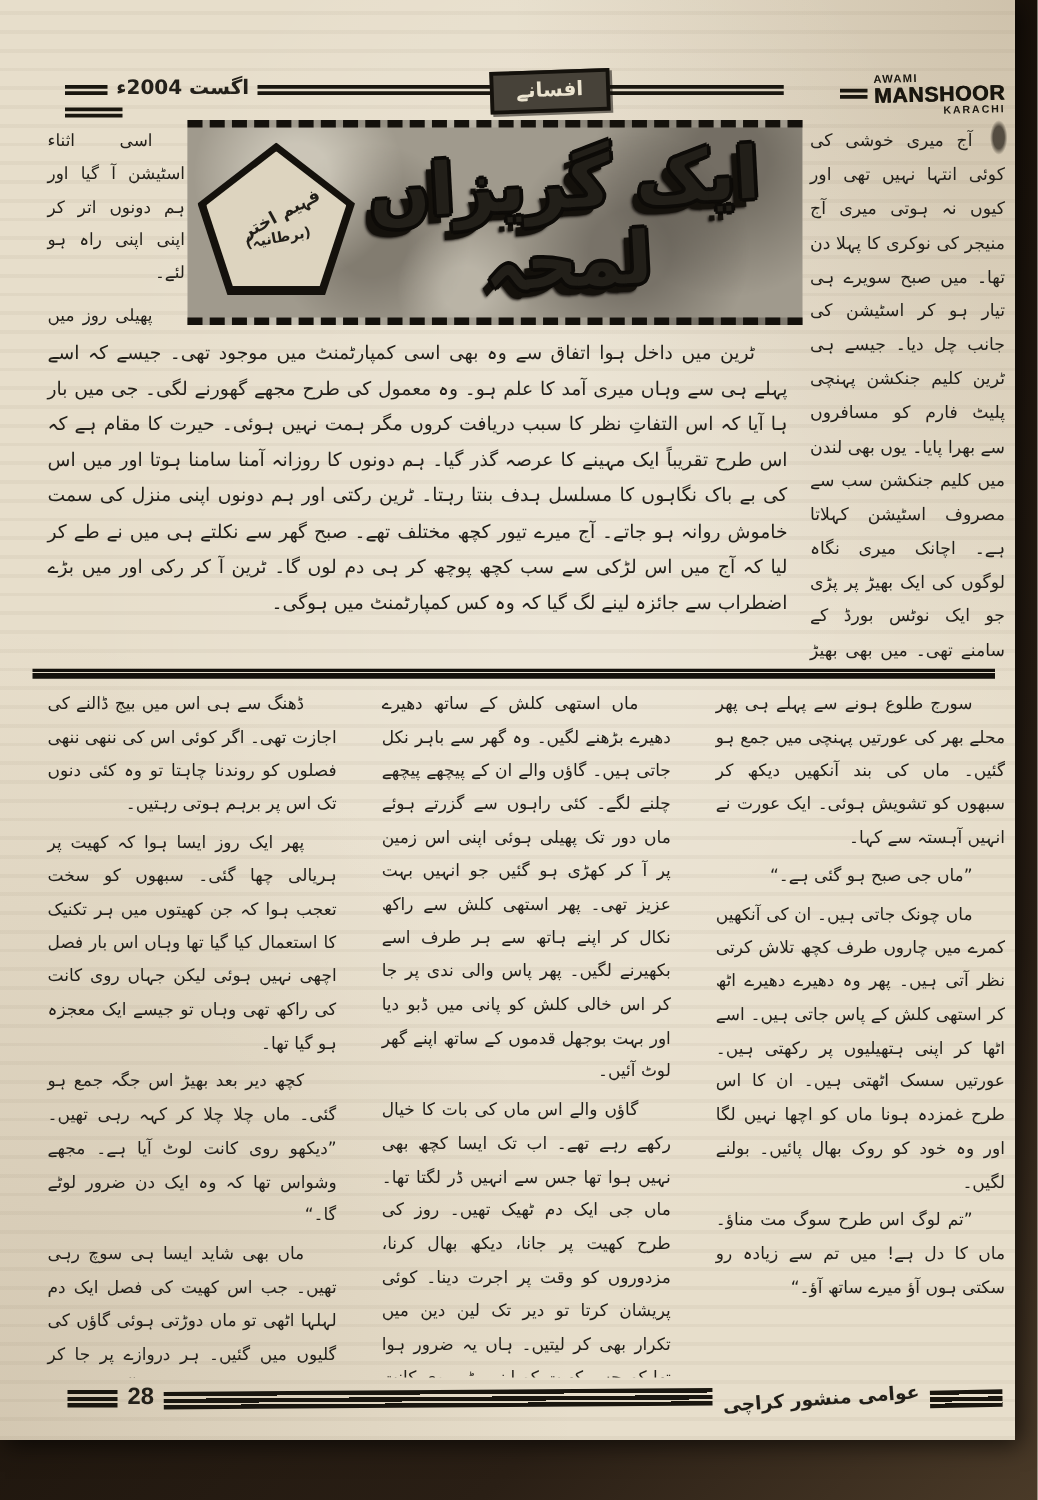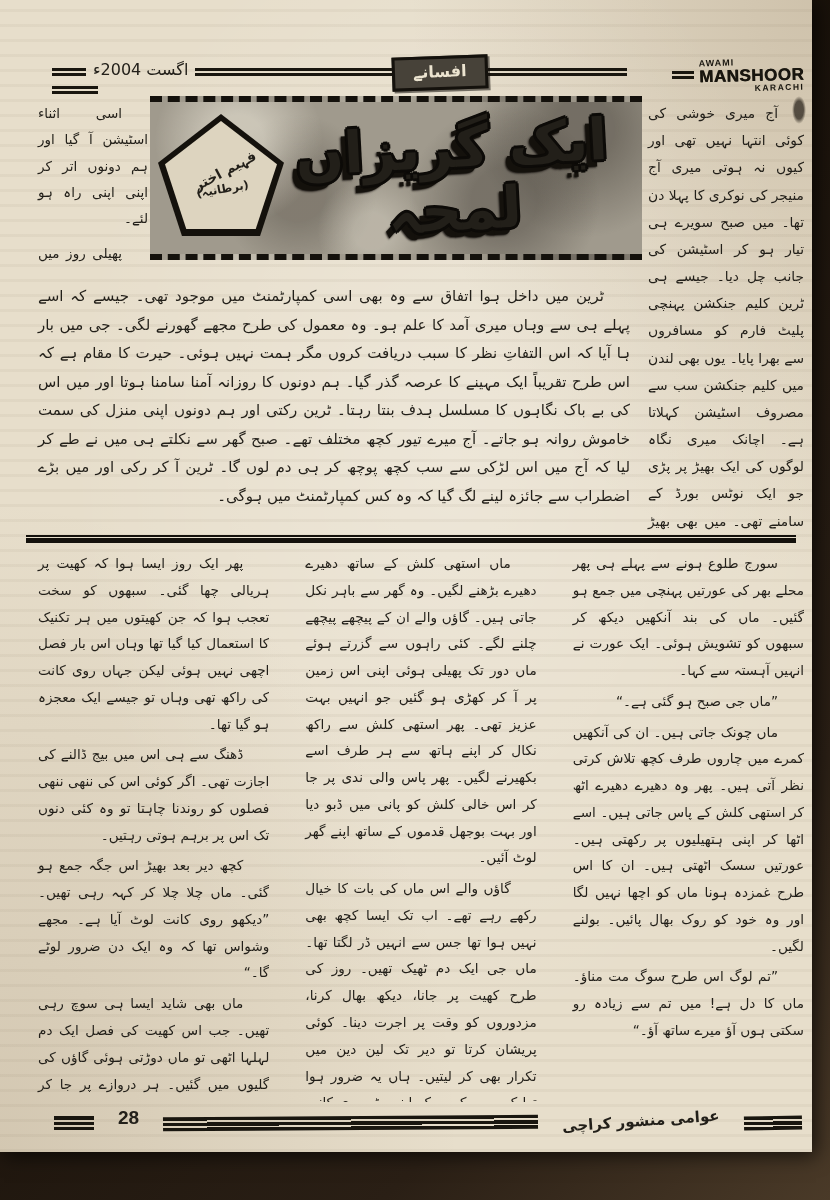--- a/index.html
+++ b/index.html
@@ -21,21 +21,21 @@
   }
   .page::before{ 
     content:"";position:absolute;inset:0;pointer-events:none;
     background:repeating-linear-gradient(0deg, rgba(110,95,70,.06) 0 3px, transparent 3px 15px);
   }
   
   .dbl-line{height:8px;border-top:3px solid #19160f;border-bottom:3px solid #19160f;box-sizing:border-box;}
   .date-row{position:absolute;left:52px;top:62px;width:575px;display:flex;align-items:center;gap:7px;}
   .date-row .lead{width:34px;}
   .date-row .tail{flex:1;}
-  .date-text{font-size:16px;font-weight:normal;direction:rtl;white-space:nowrap;transform:translateY(-2px);}
+  .date-text{font-size:16px;font-weight:bold;direction:rtl;white-space:nowrap;transform:translateY(-2px);}
   .date-under{position:absolute;left:52px;top:86px;width:46px;}
   .section-box{
     position:absolute;left:392px;top:56px;z-index:5;
     background:#474239;color:#ece4d0;border:3px solid #14110c;
     padding:3px 18px 6px 18px;font-size:16px;font-weight:bold;direction:rtl;
     transform:rotate(-2deg);box-shadow:2px 2px 0 rgba(20,17,12,.55);
   }
   .logo{position:absolute;right:8px;top:58px;display:flex;align-items:center;gap:5px;}
   .logo .lines{width:22px;}
   .logo-text{font-family:"Liberation Sans",sans-serif;line-height:1;color:#19160f;transform:rotate(-1.5deg);}
@@ -76,32 +76,32 @@
     display:flex;flex-direction:column;align-items:center;justify-content:center;
   }
   .author-name{direction:rtl;font-size:14px;font-weight:bold;transform:rotate(-28deg) translate(2px,4px);white-space:nowrap;}
   .author-country{direction:rtl;font-size:11.5px;font-weight:bold;transform:rotate(-10deg) translateY(6px);white-space:nowrap;}
   
   .urdu{direction:rtl;font-family:"DejaVu Sans",sans-serif;color:#221f19;}
   .urdu p{margin:0 0 4px 12px;text-align:justify;text-indent:26px;}
   .col-left-top{position:absolute;left:26px;top:100px;width:122px;height:166px;font-size:13.5px;line-height:1.95;overflow:hidden;}
   .col-left-top p:last-child{margin-top:8px;}
   .col-right-top{position:absolute;right:8px;top:100px;width:168px;height:432px;font-size:13.8px;line-height:1.97;overflow:hidden;}
-  .wide-block{position:absolute;left:26px;top:282px;width:604px;height:264px;font-size:15px;line-height:1.9;overflow:hidden;}
+  .wide-block{position:absolute;left:26px;top:268px;width:604px;height:264px;font-size:15px;line-height:1.9;overflow:hidden;}
   .divider{position:absolute;left:26px;top:535px;width:770px;height:8px;
     background:linear-gradient(to bottom,#14110c 0 2.5px,transparent 2.5px 3.5px,#14110c 3.5px 8px);}
   .lower-cols{
     position:absolute;left:26px;top:550px;width:778px;height:552px;
     display:flex;direction:rtl;gap:24px;
   }
   .lower-col{flex:1;font-size:13.6px;line-height:1.97;overflow:hidden;}
   
   .triple-line{height:14px;
     background:linear-gradient(to bottom,#19160f 0 3.5px,transparent 3.5px 5.5px,#19160f 5.5px 9px,transparent 9px 10.5px,#19160f 10.5px 14px);}
-  .footer{position:absolute;left:54px;top:1108px;width:748px;display:flex;align-items:flex-end;gap:24px;}
+  .footer{position:absolute;left:54px;top:1108px;width:748px;display:flex;align-items:center;gap:8px;}
   .footer .l1{width:40px;}
   .footer .l2{flex:1;transform:rotate(-.4deg);}
   .footer .l3{width:58px;transform:rotate(-1deg);}
   .page-num{font-family:"Liberation Sans",sans-serif;font-size:19px;font-weight:900;transform:translateY(-1px);}
   .footer-mag{direction:rtl;font-size:15px;font-weight:bold;white-space:nowrap;transform:rotate(-4deg);}
   .corner-smudge{position:absolute;right:6px;top:96px;width:14px;height:28px;background:radial-gradient(ellipse,#2a241c 0 45%,transparent 70%);opacity:.75;}
 </style>
 </head>
 <body>
 
@@ -156,22 +156,22 @@
       <p>سورج طلوع ہونے سے پہلے ہی پھر محلے بھر کی عورتیں پہنچی میں جمع ہو گئیں۔ ماں کی بند آنکھیں دیکھ کر سبھوں کو تشویش ہوئی۔ ایک عورت نے انہیں آہستہ سے کہا۔</p>
       <p>”ماں جی صبح ہو گئی ہے۔“</p>
       <p>ماں چونک جاتی ہیں۔ ان کی آنکھیں کمرے میں چاروں طرف کچھ تلاش کرتی نظر آتی ہیں۔ پھر وہ دھیرے دھیرے اٹھ کر استھی کلش کے پاس جاتی ہیں۔ اسے اٹھا کر اپنی ہتھیلیوں پر رکھتی ہیں۔ عورتیں سسک اٹھتی ہیں۔ ان کا اس طرح غمزدہ ہونا ماں کو اچھا نہیں لگا اور وہ خود کو روک بھال پائیں۔ بولنے لگیں۔</p>
       <p>”تم لوگ اس طرح سوگ مت مناؤ۔ ماں کا دل ہے! میں تم سے زیادہ رو سکتی ہوں آؤ میرے ساتھ آؤ۔“</p>
     </div>
     <div class="lower-col urdu">
       <p>ماں استھی کلش کے ساتھ دھیرے دھیرے بڑھنے لگیں۔ وہ گھر سے باہر نکل جاتی ہیں۔ گاؤں والے ان کے پیچھے پیچھے چلنے لگے۔ کئی راہوں سے گزرتے ہوئے ماں دور تک پھیلی ہوئی اپنی اس زمین پر آ کر کھڑی ہو گئیں جو انہیں بہت عزیز تھی۔ پھر استھی کلش سے راکھ نکال کر اپنے ہاتھ سے ہر طرف اسے بکھیرنے لگیں۔ پھر پاس والی ندی پر جا کر اس خالی کلش کو پانی میں ڈبو دیا اور بہت بوجھل قدموں کے ساتھ اپنے گھر لوٹ آئیں۔</p>
       <p>گاؤں والے اس ماں کی بات کا خیال رکھے رہے تھے۔ اب تک ایسا کچھ بھی نہیں ہوا تھا جس سے انہیں ڈر لگتا تھا۔ ماں جی ایک دم ٹھیک تھیں۔ روز کی طرح کھیت پر جانا، دیکھ بھال کرنا، مزدوروں کو وقت پر اجرت دینا۔ کوئی پریشان کرتا تو دیر تک لین دین میں تکرار بھی کر لیتیں۔ ہاں یہ ضرور ہوا تھا کہ جس کھیت کو اپنے بیٹے روی کانت کو سونپ چکی تھیں اس میں جدید تکنیک کا استعمال نہیں کرنے دیتی تھیں۔ بس روایتی</p>
     </div>
     <div class="lower-col urdu">
+      <p>ڈھنگ سے ہی اس میں بیج ڈالنے کی اجازت تھی۔ اگر کوئی اس کی ننھی ننھی فصلوں کو روندنا چاہتا تو وہ کئی دنوں تک اس پر برہم ہوتی رہتیں۔</p>
       <p>پھر ایک روز ایسا ہوا کہ کھیت پر ہریالی چھا گئی۔ سبھوں کو سخت تعجب ہوا کہ جن کھیتوں میں ہر تکنیک کا استعمال کیا گیا تھا وہاں اس بار فصل اچھی نہیں ہوئی لیکن جہاں روی کانت کی راکھ تھی وہاں تو جیسے ایک معجزہ ہو گیا تھا۔</p>
-      <p>ڈھنگ سے ہی اس میں بیج ڈالنے کی اجازت تھی۔ اگر کوئی اس کی ننھی ننھی فصلوں کو روندنا چاہتا تو وہ کئی دنوں تک اس پر برہم ہوتی رہتیں۔</p>
       <p>کچھ دیر بعد بھیڑ اس جگہ جمع ہو گئی۔ ماں چلا چلا کر کہہ رہی تھیں۔ ”دیکھو روی کانت لوٹ آیا ہے۔ مجھے وشواس تھا کہ وہ ایک دن ضرور لوٹے گا۔“</p>
       <p>ماں بھی شاید ایسا ہی سوچ رہی تھیں۔ جب اس کھیت کی فصل ایک دم لہلہا اٹھی تو ماں دوڑتی ہوئی گاؤں کی گلیوں میں گئیں۔ ہر دروازے پر جا کر سبھوں کو کھیتوں کی طرف آنے کو کہا۔</p>
       <p>ماں تو واقعی بہت خوش تھیں لیکن خوش ہوتے ہوئے اس طرح چہرہ آنسوؤں سے نہیں بھر جاتا۔ ✿</p>
     </div>
   </div>
 
   <div class="footer">
     <div class="triple-line l1"></div>
     <div class="page-num">28</div>
     <div class="triple-line l2"></div>

